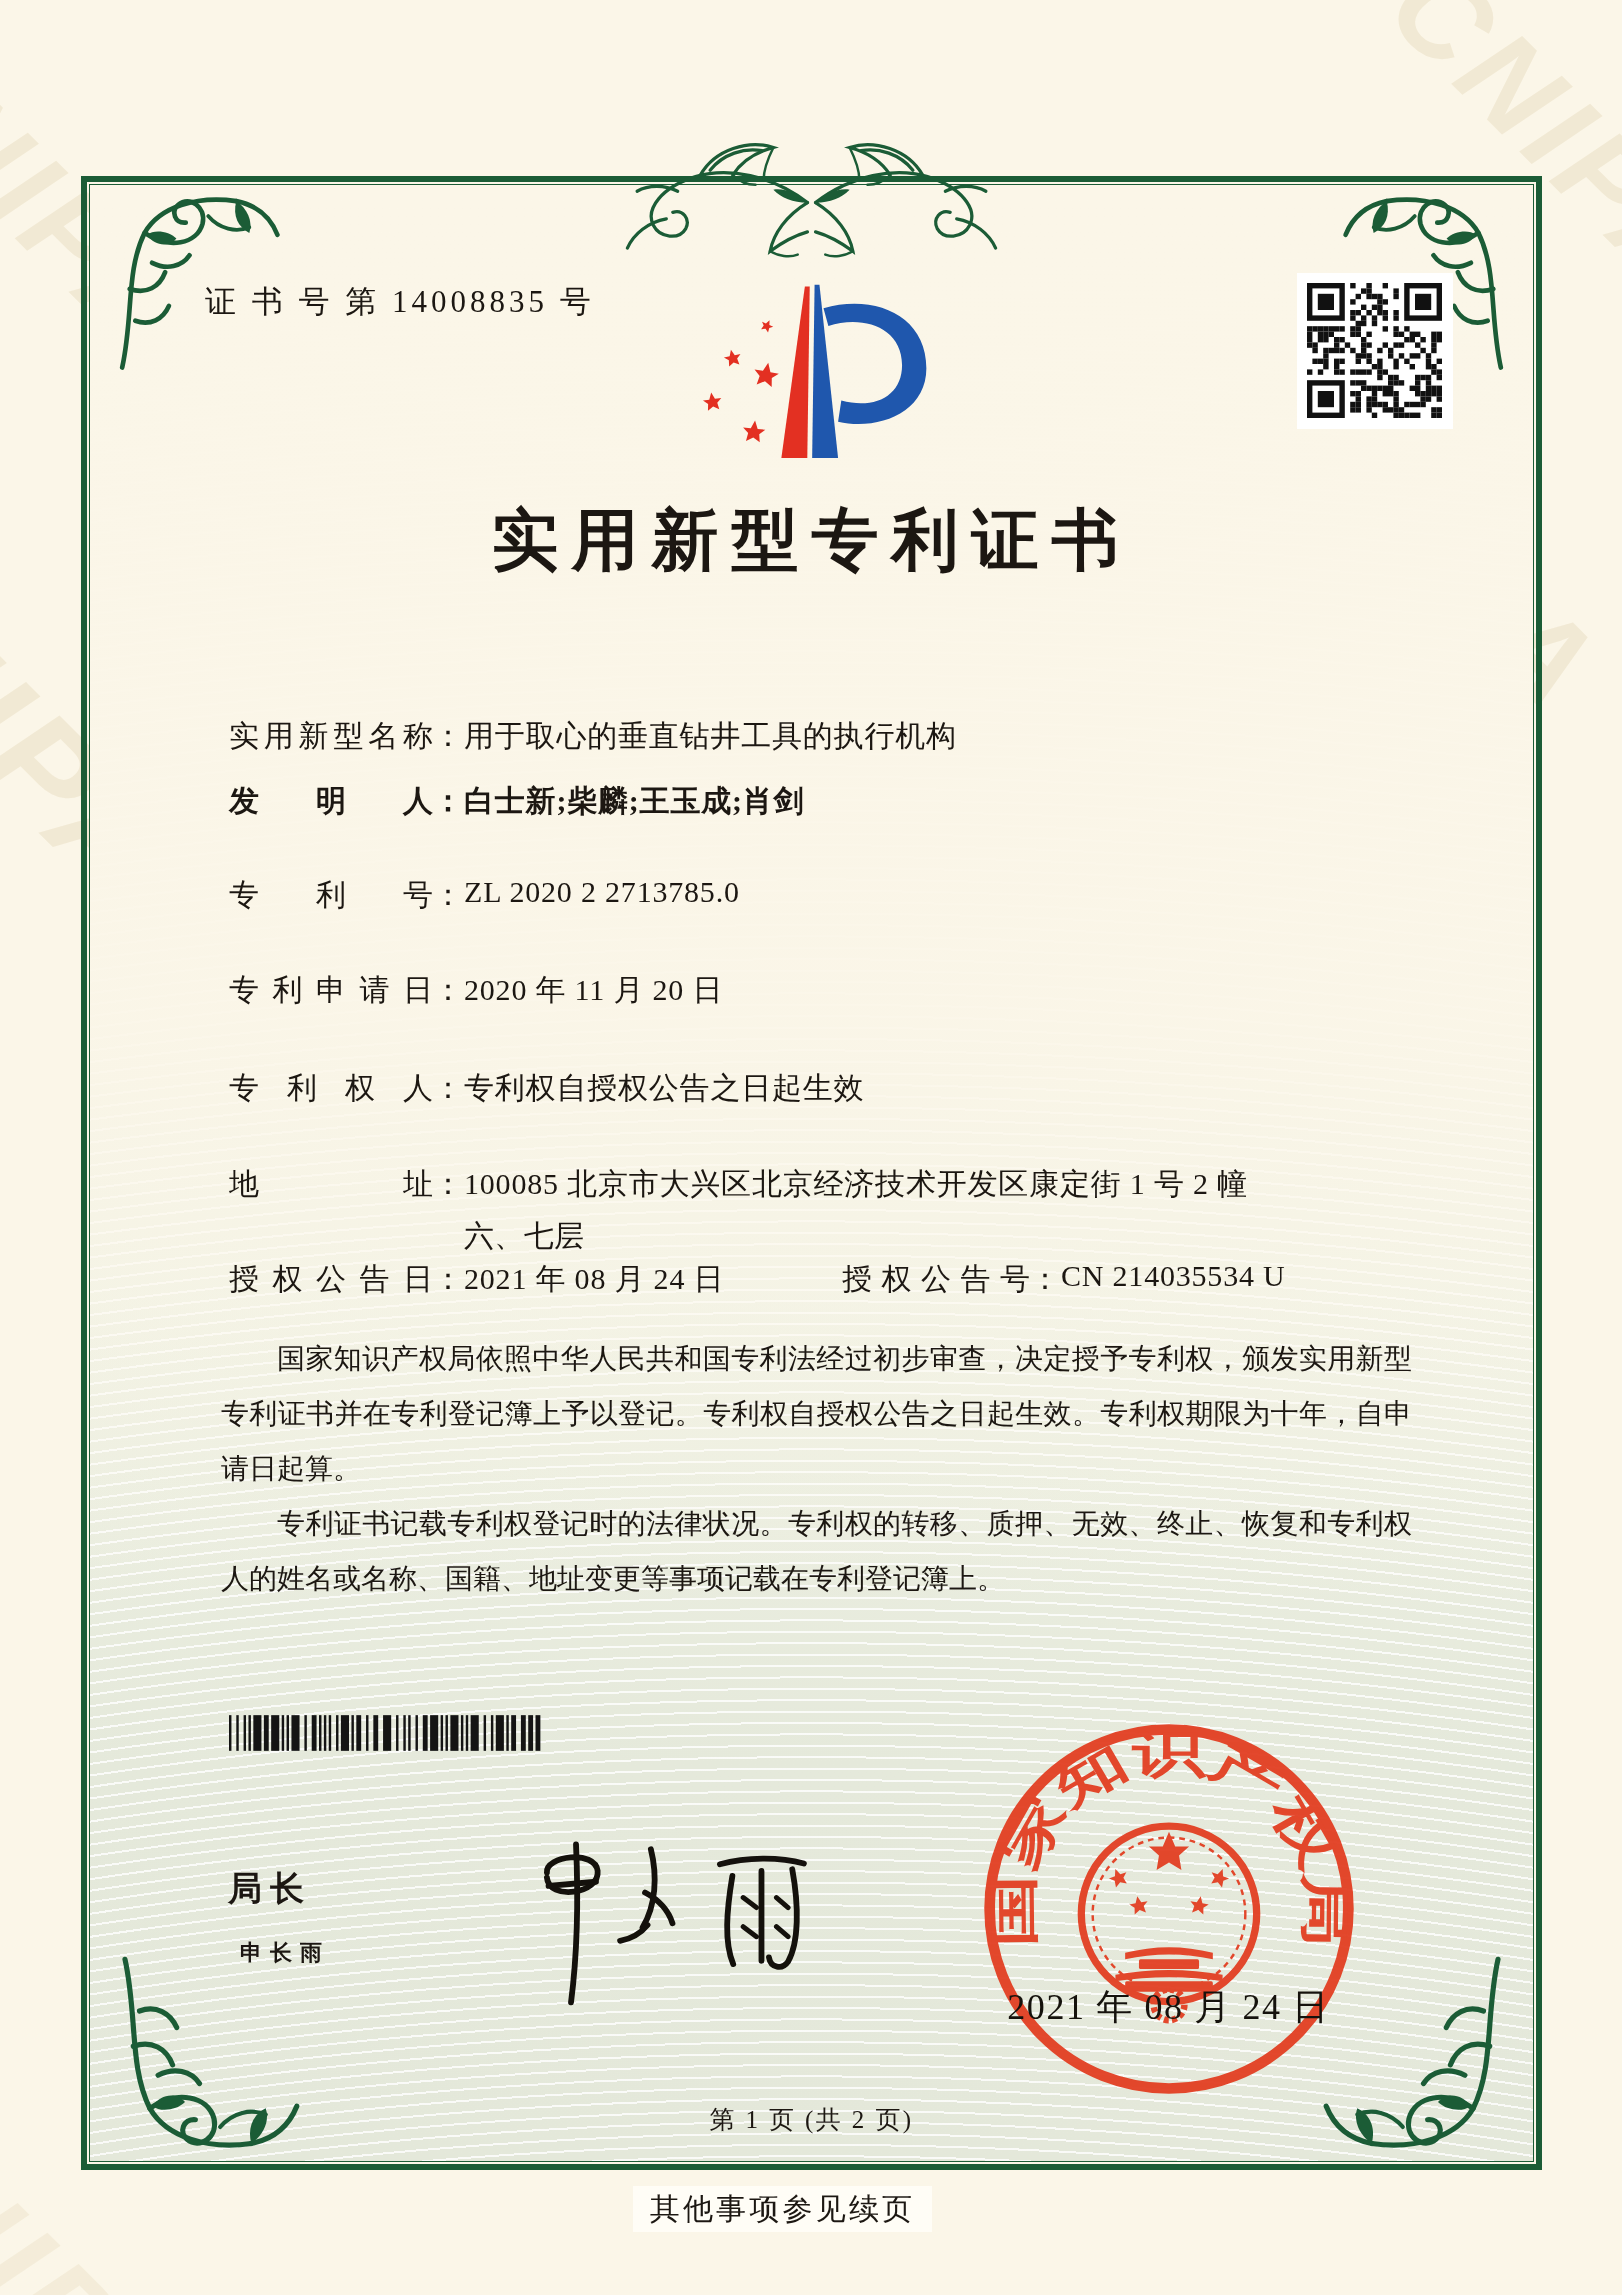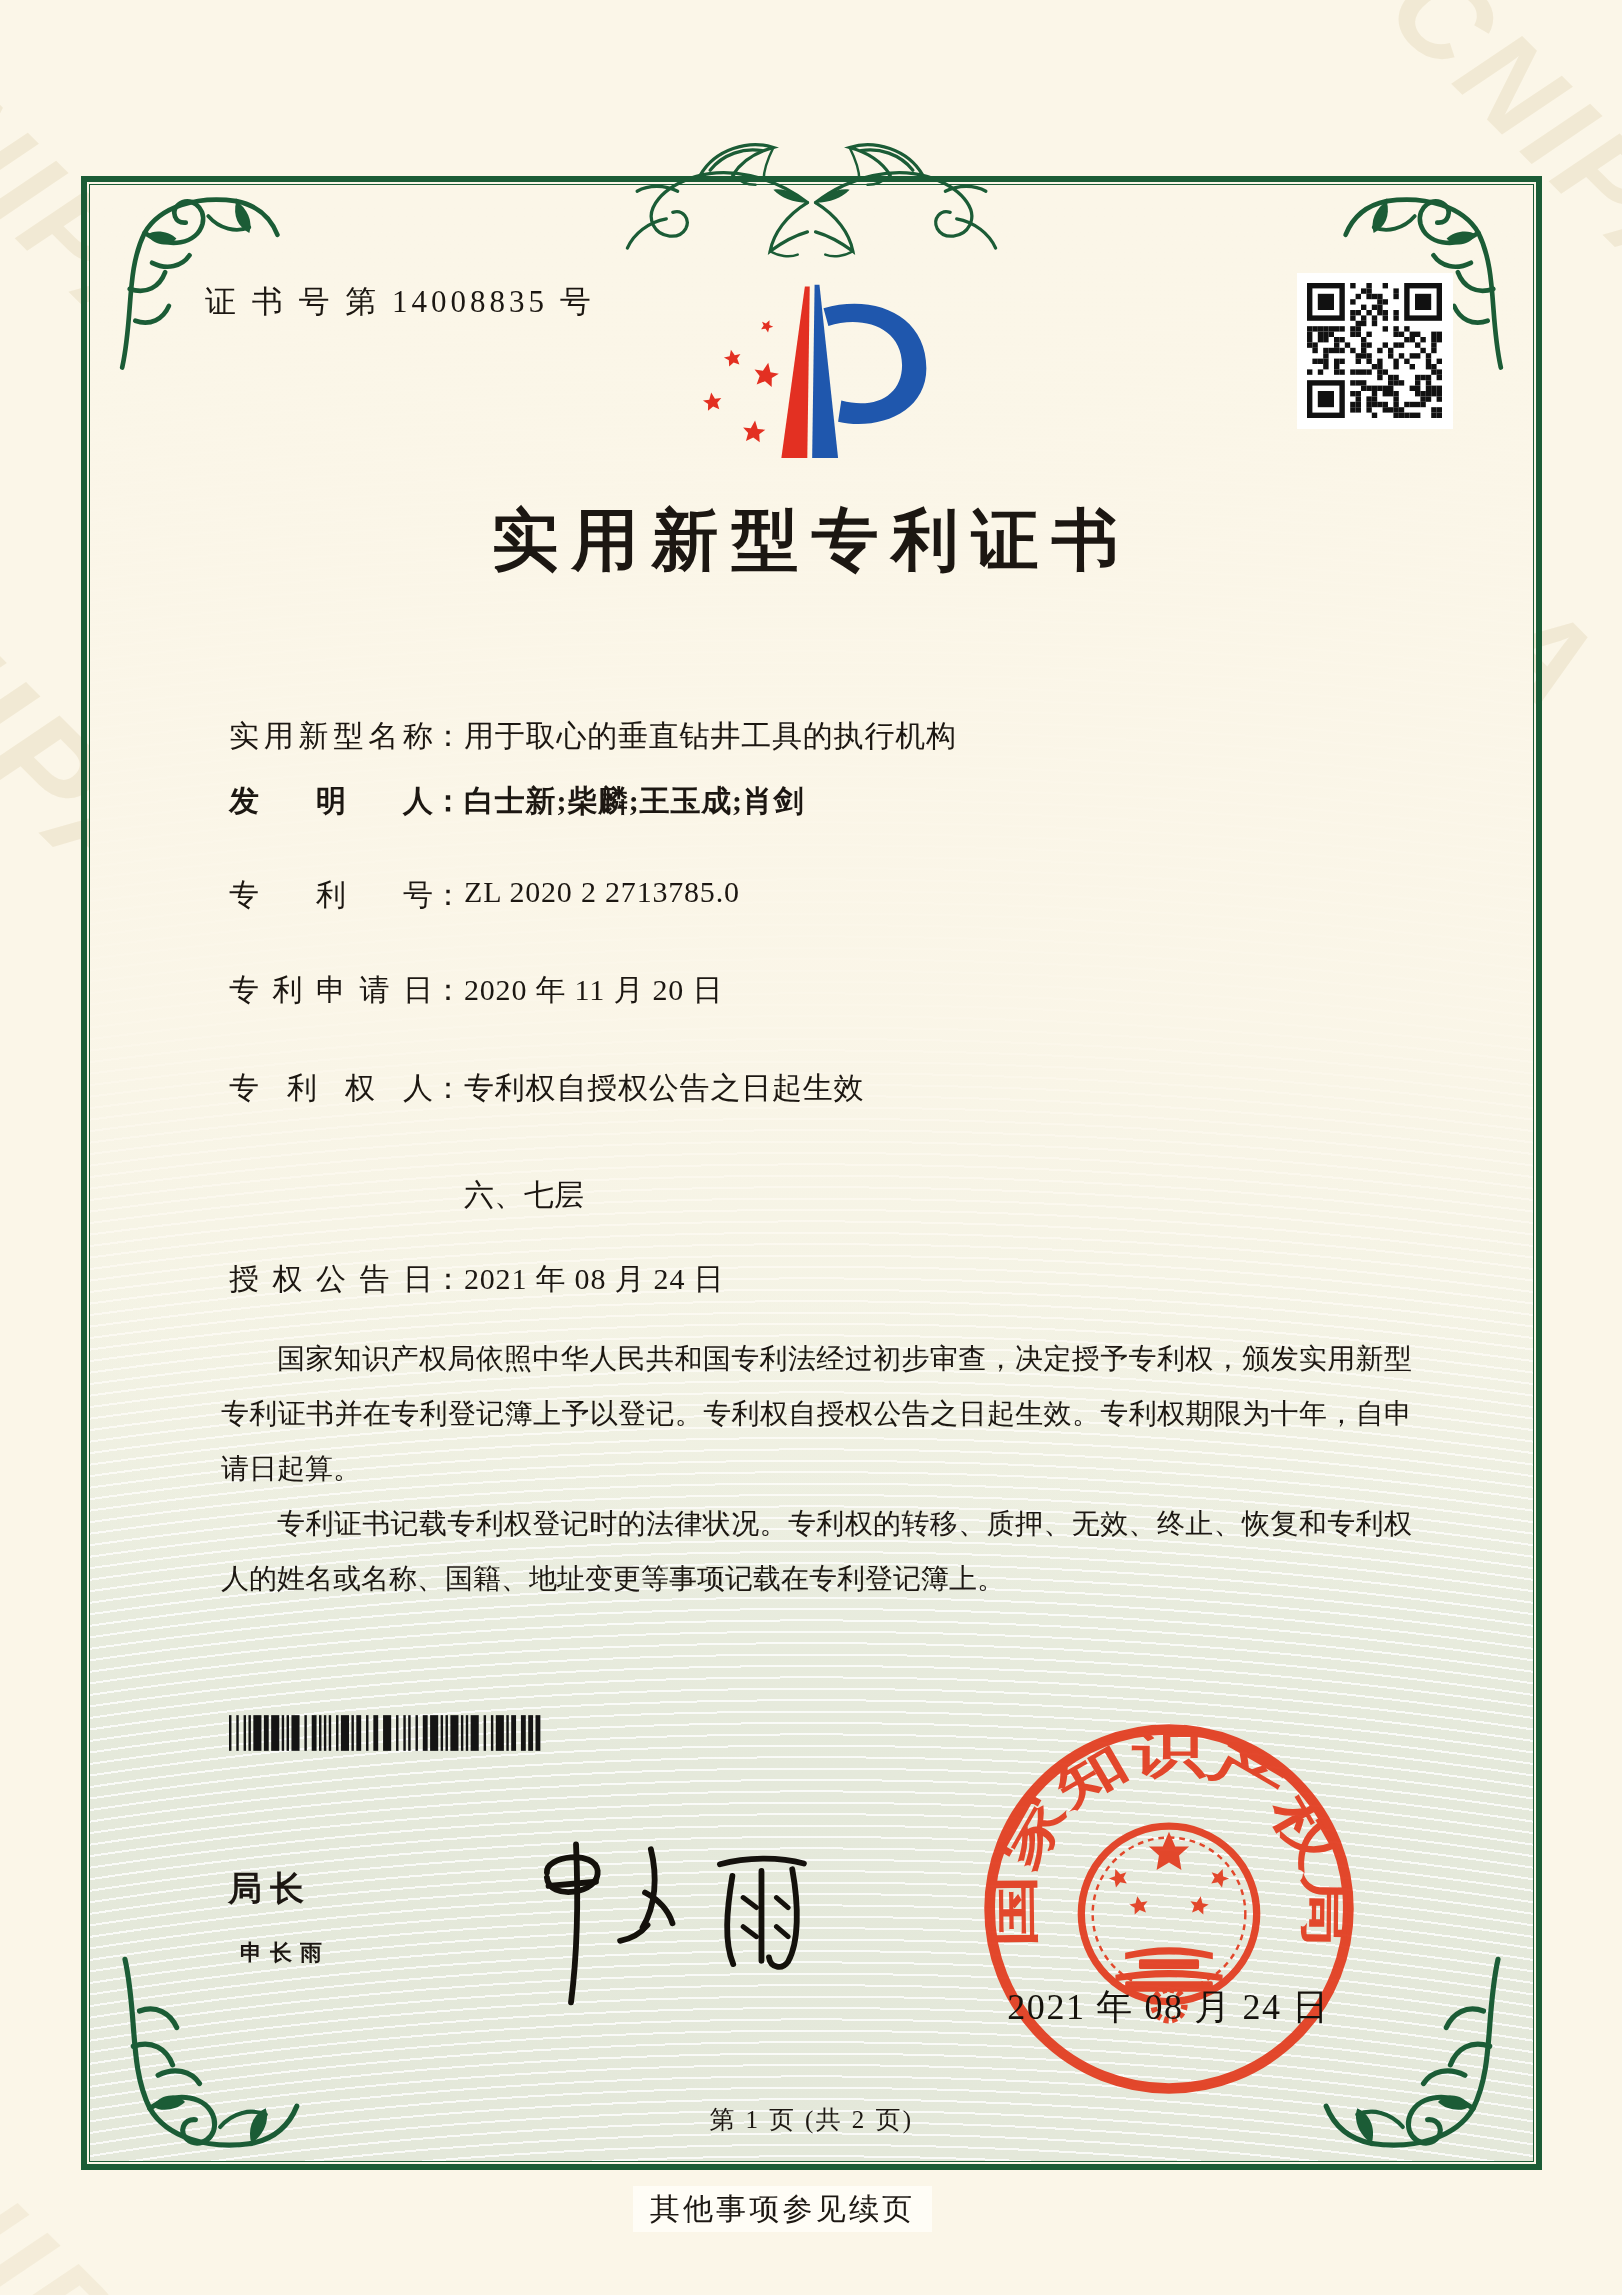--- a/index.html
+++ b/index.html
@@ -383,24 +383,28 @@
 <div class="row" style="top:875px;">
   <span class="lbl">专利号</span><span class="colon">：</span><span class="val">ZL 2020 2 2713785.0</span>
 </div>
 <div class="row" style="top:970px;">
   <span class="lbl">专利申请日</span><span class="colon">：</span><span class="val">2020 年 11 月 20 日</span>
 </div>
 <div class="row" style="top:1068px;">
   <span class="lbl">专利权人</span><span class="colon">：</span><span class="val">专利权自授权公告之日起生效</span>
 </div>
 <div class="row" style="top:1164px;">
+  <div><span class="lbl">地址</span><span class="colon">：</span><span class="val">100085 北京市大兴区北京经济技术开发区康定街 1 号 2 幢</span></div>
   <div class="addr2">六、七层</div>
 </div>
 <div class="row" style="top:1259px;">
   <span class="lbl">授权公告日</span><span class="colon">：</span><span class="val">2021 年 08 月 24 日</span>
+  <span class="grant-col2">
+    <span class="lbl" style="width:188px;">授权公告号</span><span class="colon">：</span><span class="val">CN 214035534 U</span>
+  </span>
 </div>
 
 <div class="paras">
   <p>国家知识产权局依照中华人民共和国专利法经过初步审查，决定授予专利权，颁发实用新型专利证书并在专利登记簿上予以登记。专利权自授权公告之日起生效。专利权期限为十年，自申请日起算。</p>
   <p>专利证书记载专利权登记时的法律状况。专利权的转移、质押、无效、终止、恢复和专利权人的姓名或名称、国籍、地址变更等事项记载在专利登记簿上。</p>
 </div>
 
 <svg id="barcode" width="313" height="36" viewBox="0 0 386 44">
     <rect x="0" y="0" width="3" height="44" fill="#141414"></rect>
     <rect x="9" y="0" width="3" height="44" fill="#141414"></rect>

